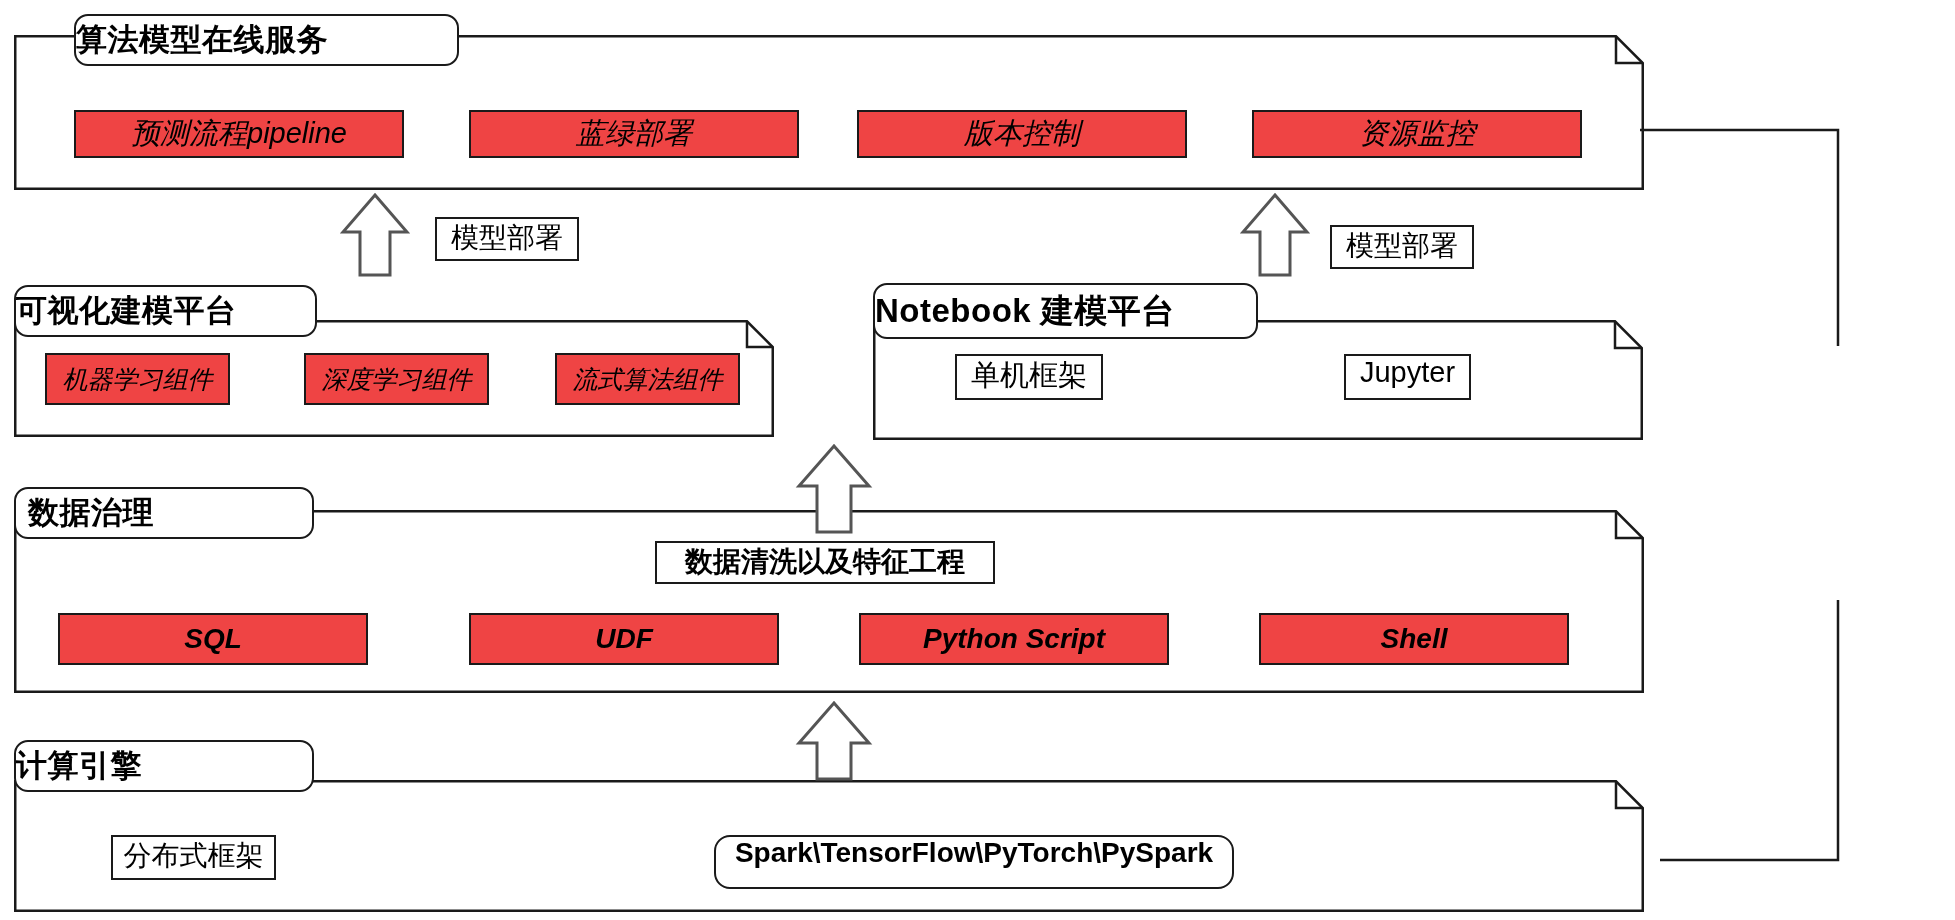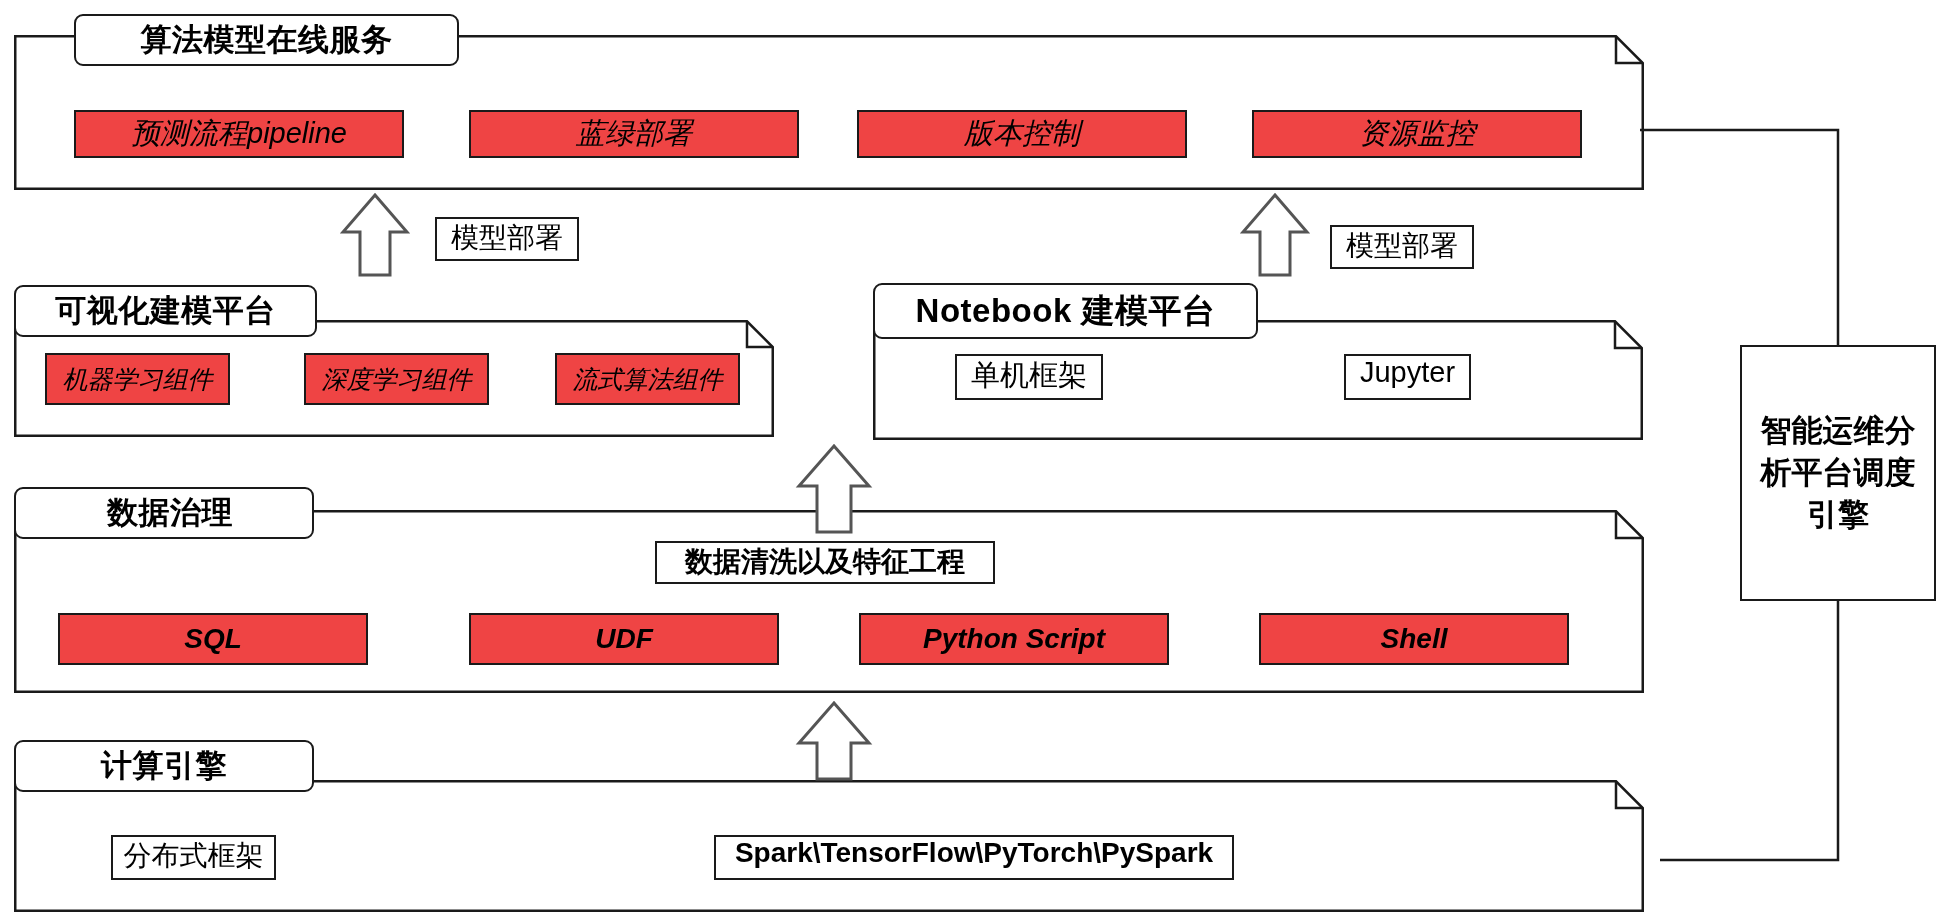--- a/index.html
+++ b/index.html
@@ -37,25 +37,25 @@
   }
   .layer-body{
     position:absolute;
     inset:0;
   }
 
   
   .layer-tab{
     position:absolute;
     border:2.5px solid #1a1a1a;
-    border-radius:9px;
+    border-radius:14px;
     background:#fff;
     display:flex;
     align-items:center;
-    justify-content:center;
+    justify-content:flex-start;
     font-weight:bold;
     letter-spacing:.5px;
     box-sizing:border-box;
     z-index:6;
     white-space:nowrap;
   }
 
   
   .pill{
     position:absolute;
@@ -254,26 +254,23 @@
 
   <div class="layer notch" style="left:14px;top:780px;width:1630px;height:132px;">
     <svg class="notch-svg" viewBox="0 0 1630 132" preserveAspectRatio="none">
       <path d="M 1.25 1.25 L 1602 1.25 L 1628.75 28 L 1628.75 130.75 L 1.25 130.75 Z" fill="#ffffff" stroke="#1a1a1a" stroke-width="2.5"></path>
       <path d="M 1602 1.25 L 1602 28 L 1628.75 28" fill="none" stroke="#1a1a1a" stroke-width="2.5"></path>
     </svg>
     <div class="layer-body">
       <div class="chip" style="left:97px;top:55px;width:165px;height:45px;font-size:28px;">
         <span>分布式框架</span>
       </div>
-      <div class="chip bold" style="left:700px;top:55px;width:520px;height:45px;font-size:28px;">
+      <div class="chip bold" style="left:700px;top:55px;width:520px;height:54px;font-size:28px;border-radius:16px;">
         <span>Spark\TensorFlow\PyTorch\PySpark</span>
       </div>
     </div>
   </div>
   <div class="layer-tab" style="left:14px;top:740px;width:300px;height:52px;font-size:31px;">
     <span>计算引擎</span>
   </div>
 
-  <div class="engine" style="left:1740px;top:345px;width:196px;height:256px;font-size:31px;">
-    <span><span>智能运维分</span><br><span>析平台调度</span><br><span>引擎</span></span>
-  </div>
 
 </div>
 
 </body></html>

